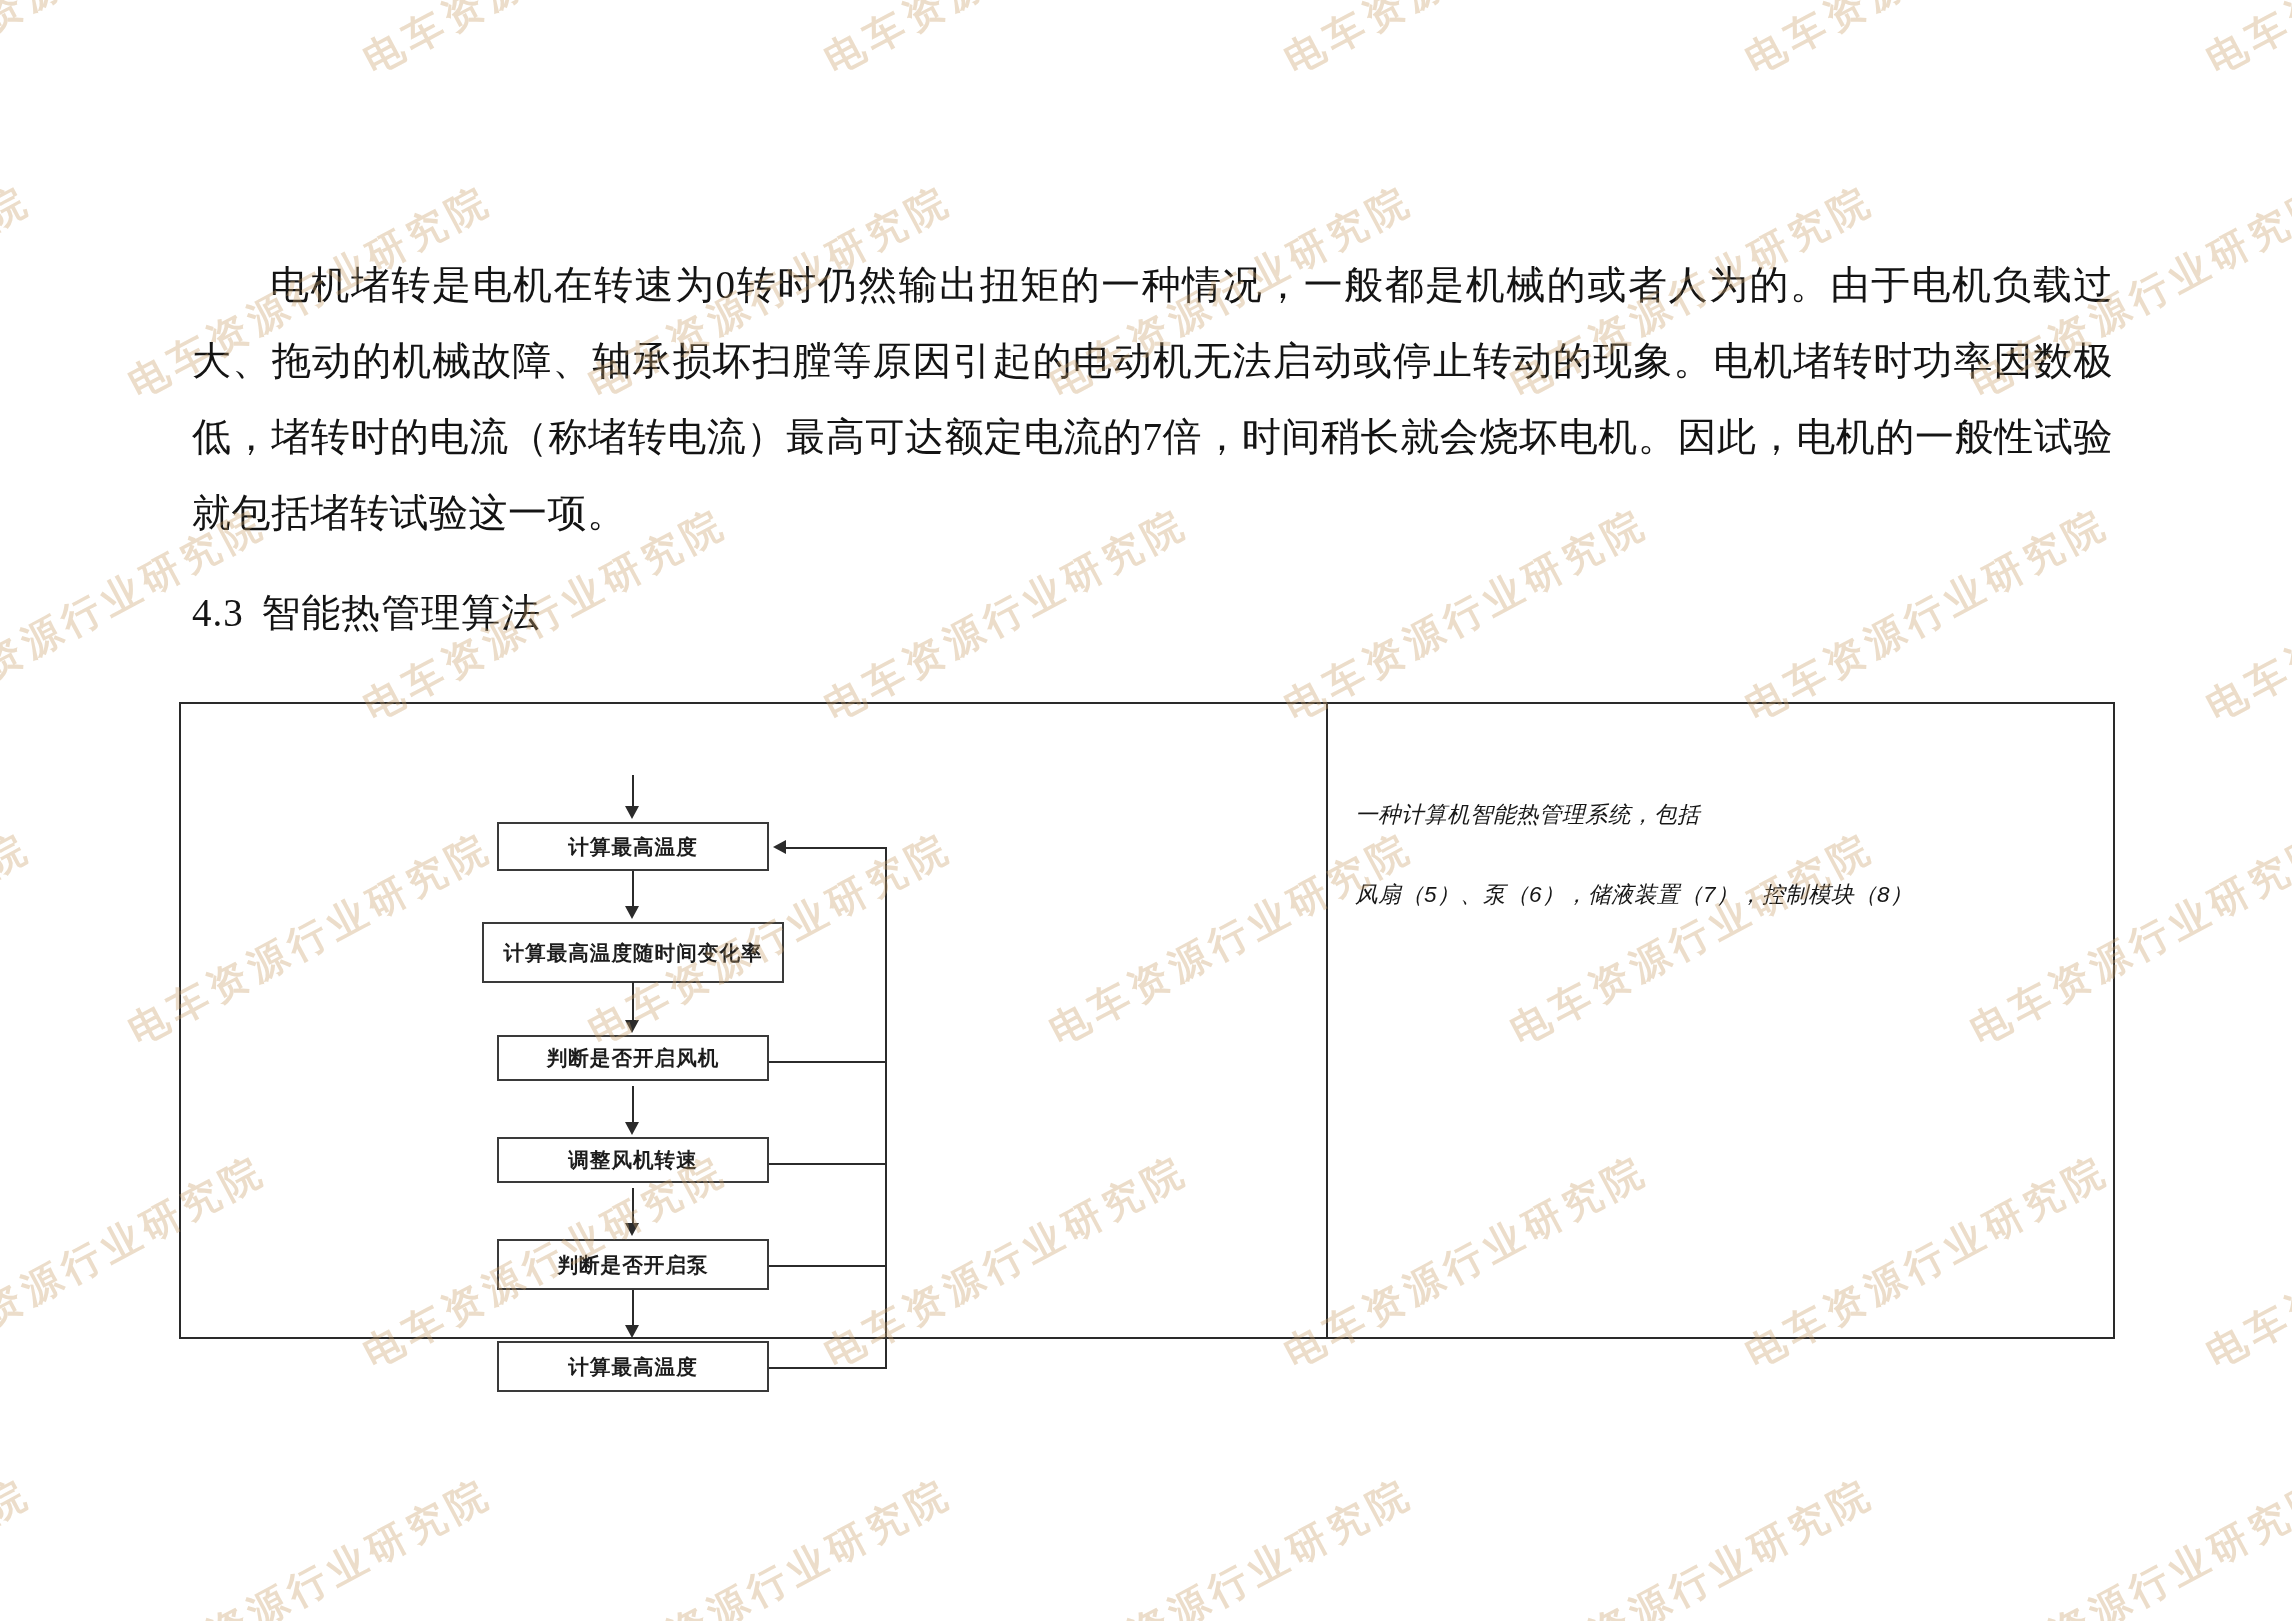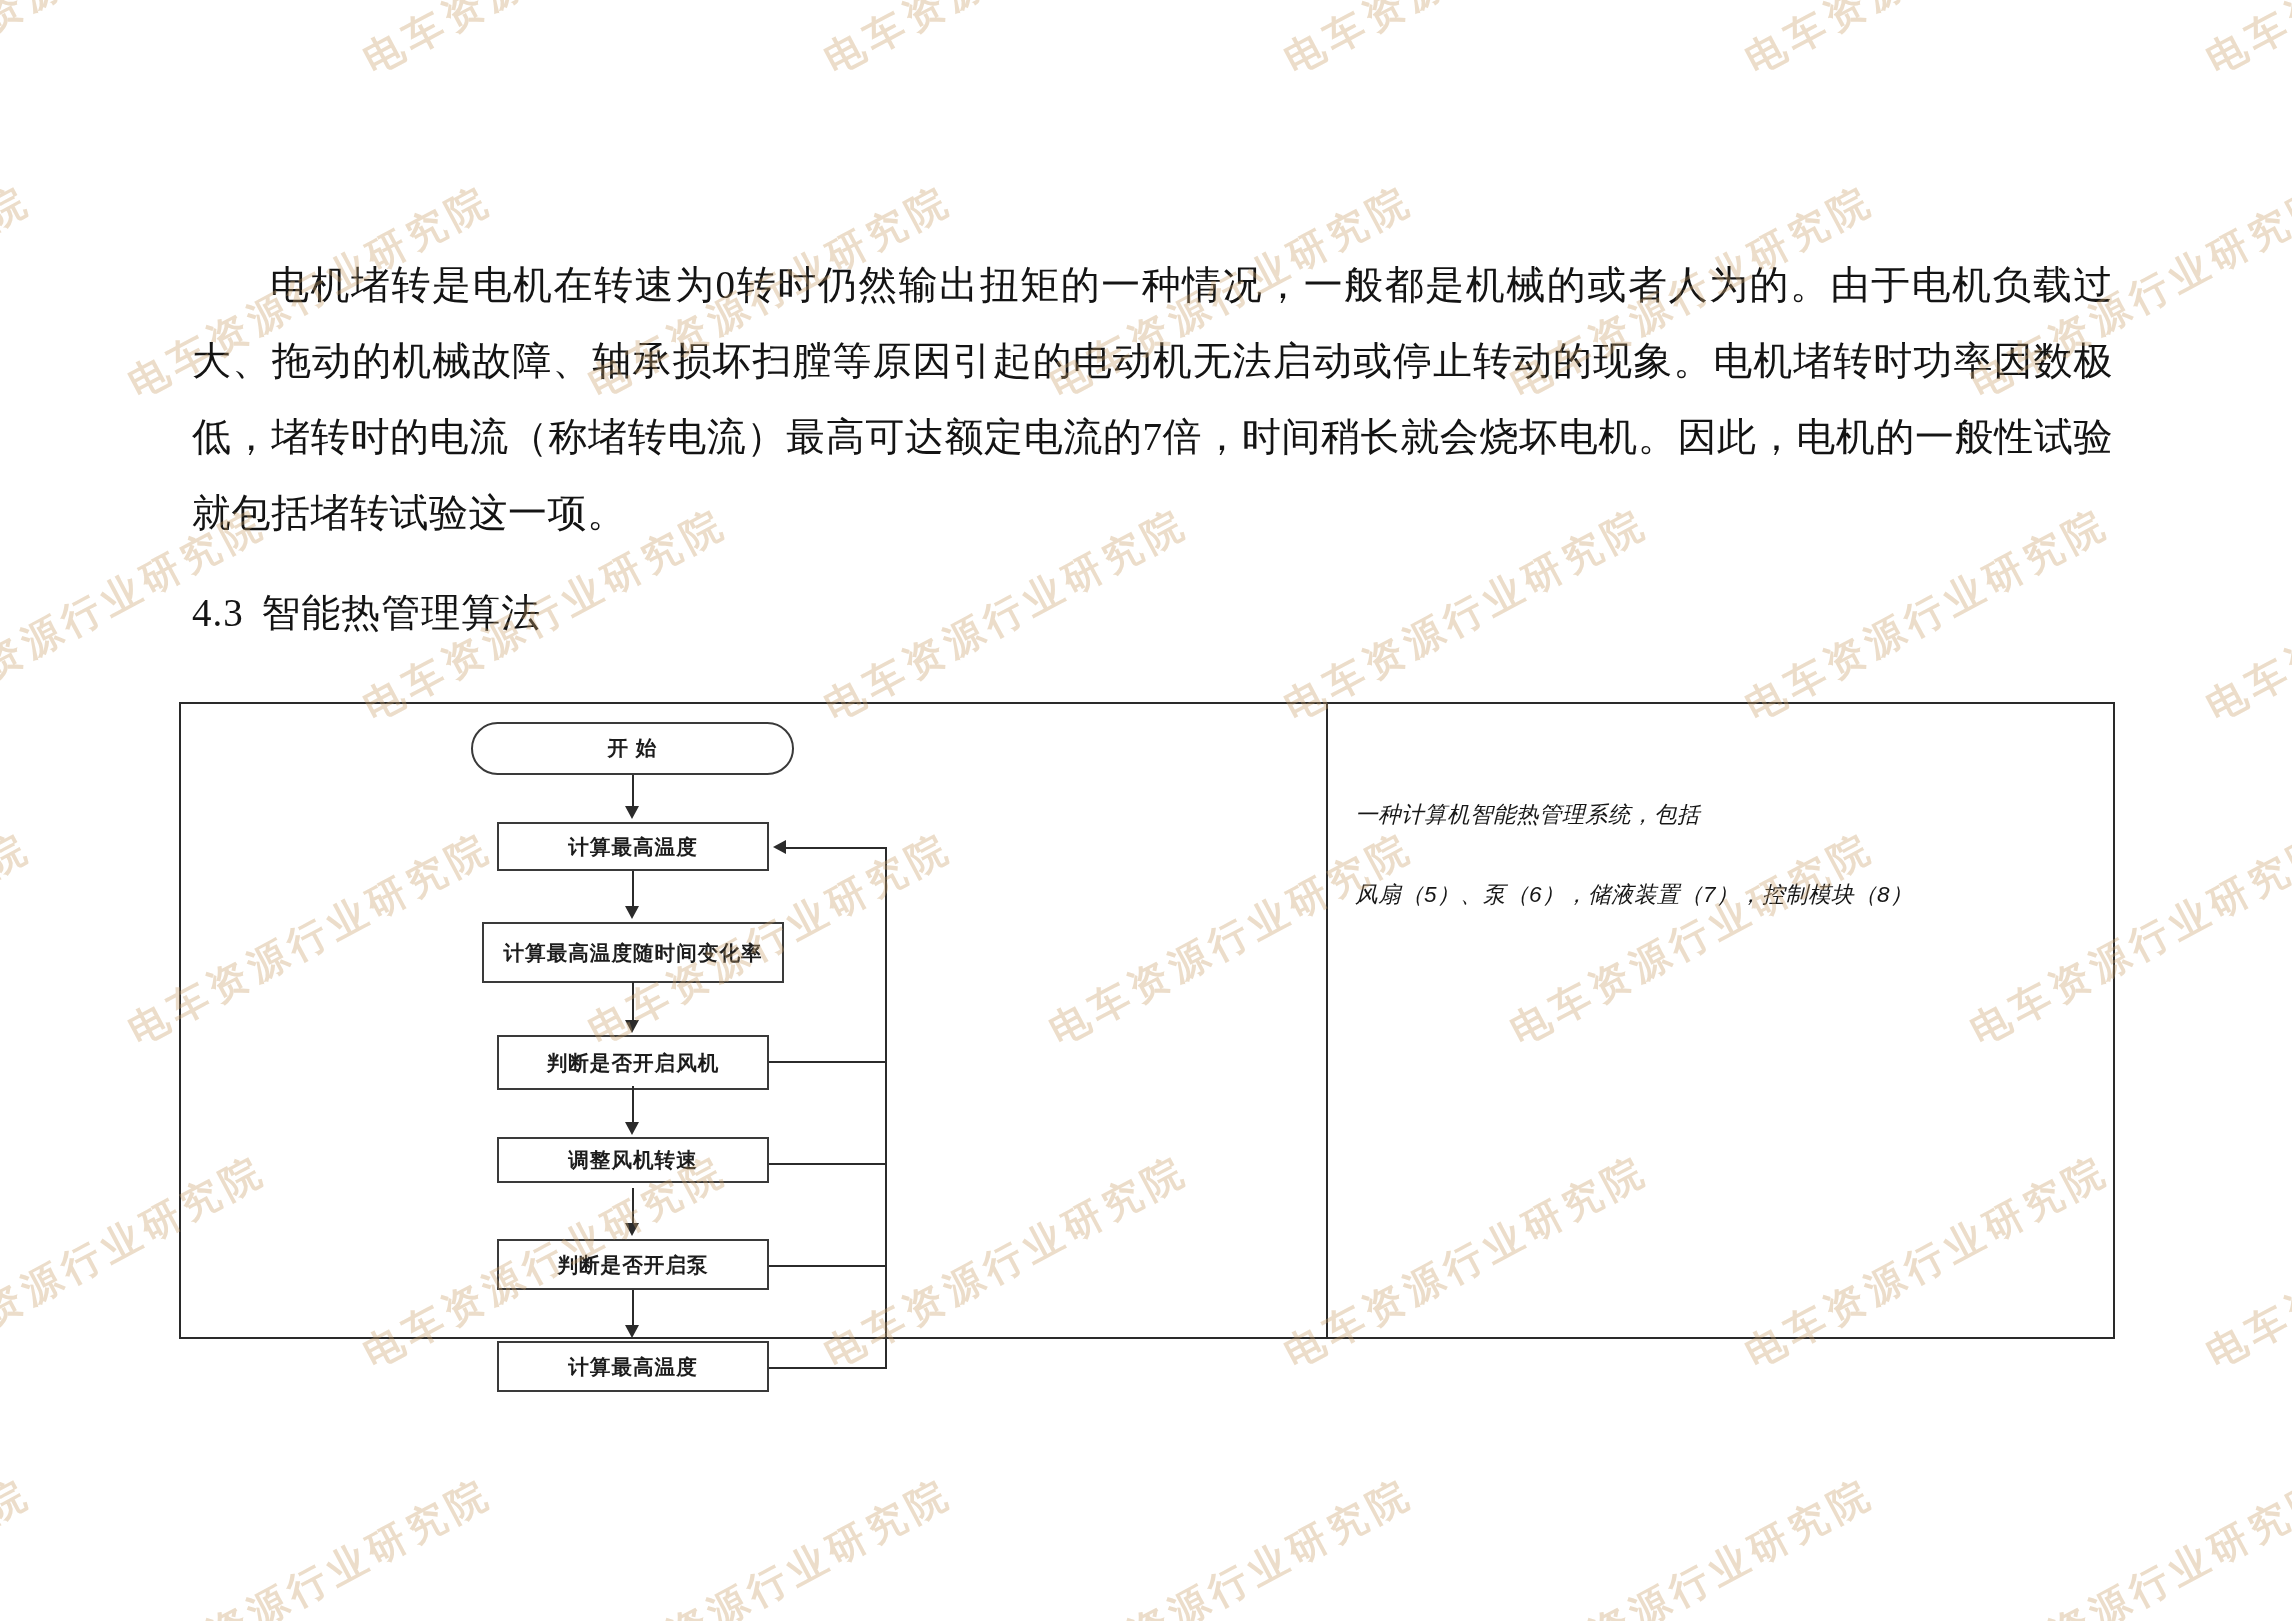--- a/index.html
+++ b/index.html
@@ -172,36 +172,35 @@
 
   <div id="section-heading">
     <span class="num">4.3</span><span>智能热管理算法</span>
   </div>
 
   <div id="figure-box">
     <div id="figure-divider"></div>
 
     <div id="flowchart">
 
-      <div class="node start" style="left:290px; top:17.6px; width:323px; height:53px;">开 始</div>
 
       <div class="arrow-v" style="left:451px; top:71px; height:35px;"></div>
       <div class="arrow-head" style="left:444px; top:102px;"></div>
 
       <div class="node" style="left:316px; top:118px; width:272px; height:49px;">计算最高温度</div>
 
       <div class="arrow-v" style="left:451px; top:167px; height:39px;"></div>
       <div class="arrow-head" style="left:444px; top:202px;"></div>
 
       <div class="node" style="left:301px; top:218px; width:302px; height:61px;">计算最高温度随时间变化率</div>
 
       <div class="arrow-v" style="left:451px; top:278px; height:41px;"></div>
       <div class="arrow-head" style="left:444px; top:316px;"></div>
 
-      <div class="node" style="left:316px; top:331px; width:272px; height:55px;">判断是否开启风机</div>
+      <div class="node" style="left:316px; top:331px; width:272px; height:46px;">判断是否开启风机</div>
 
       <div class="arrow-v" style="left:451px; top:382px; height:39px;"></div>
       <div class="arrow-head" style="left:444px; top:418px;"></div>
 
       <div class="node" style="left:316px; top:433px; width:272px; height:46px;">调整风机转速</div>
 
       <div class="arrow-v" style="left:451px; top:484px; height:39px;"></div>
       <div class="arrow-head" style="left:444px; top:519px;"></div>
 
       <div class="node" style="left:316px; top:535px; width:272px; height:51px;">判断是否开启泵</div>

